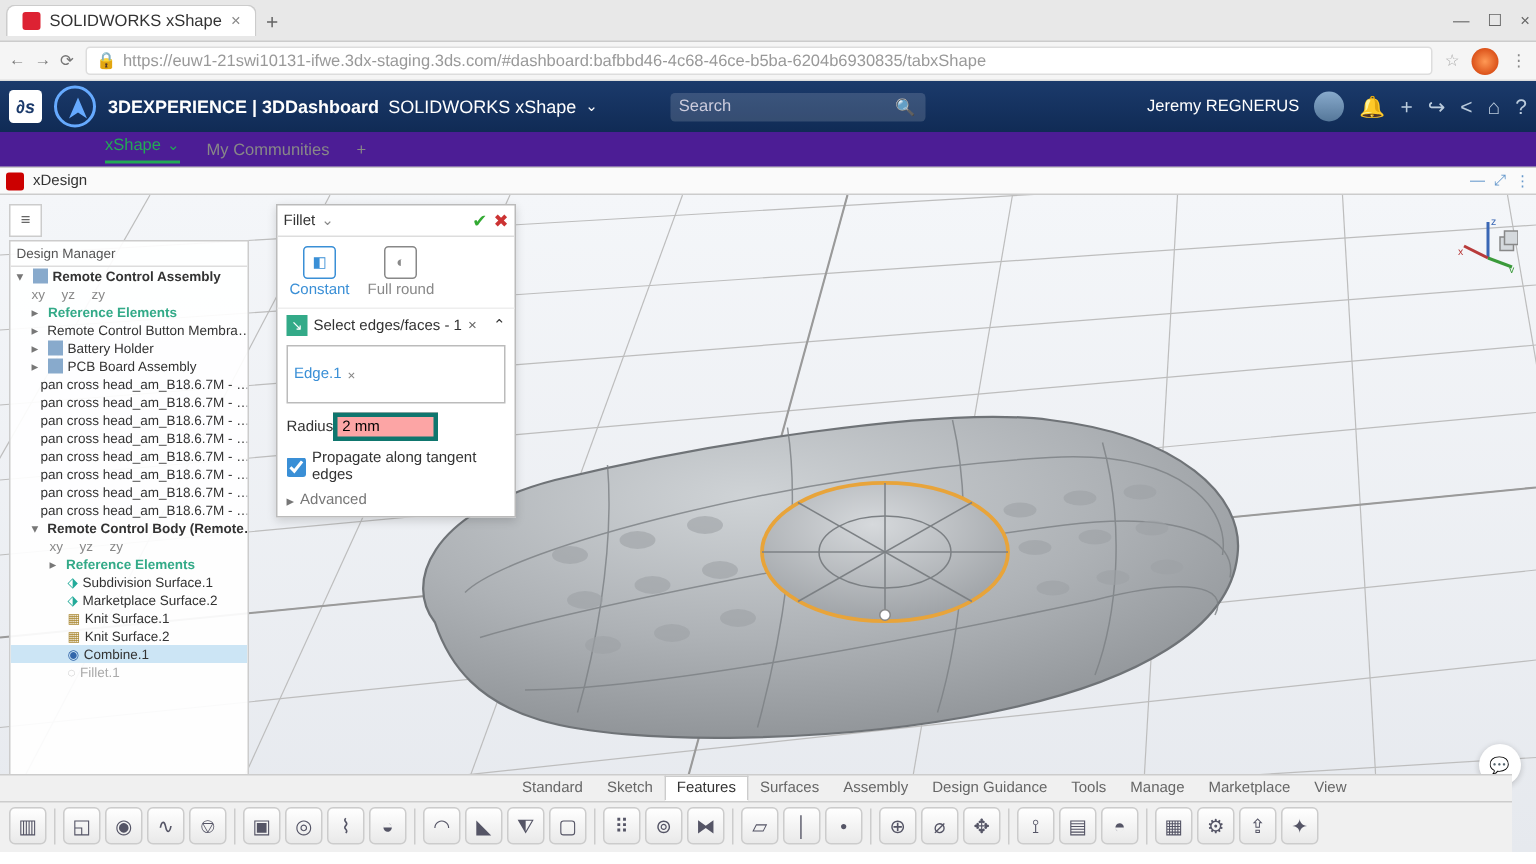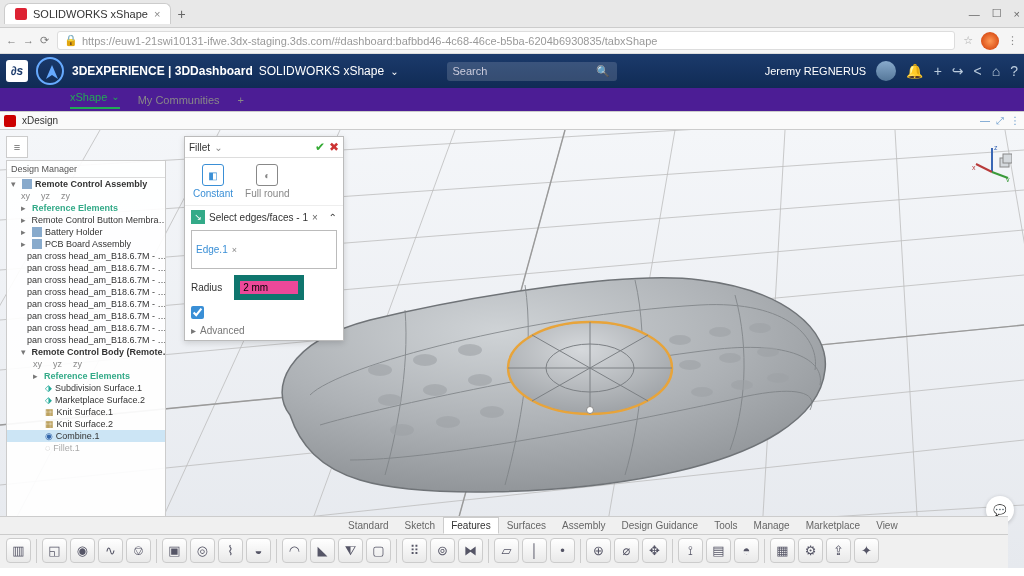--- a/index.html
+++ b/index.html
@@ -65,22 +65,22 @@
 .fp-types { display: flex; gap: 12px; padding: 6px 8px; border-bottom: 1px solid #eee; }
 .fp-type { display: flex; flex-direction: column; align-items: center; gap: 2px; color: #888; }
 .fp-type.active { color: #3a8fd6; }
 .fp-type .cube { width: 22px; height: 22px; border: 1px solid currentColor; border-radius: 3px; display: flex; align-items: center; justify-content: center; }
 .fp-sel { padding: 4px 6px; display: flex; align-items: center; gap: 4px; }
 .fp-sel .badge { background: #3a8; color: #fff; width: 14px; height: 14px; display: flex; align-items: center; justify-content: center; font-size: 9px; }
 .fp-sel .x { color: #666; }
 .fp-sel .chev2 { margin-left: auto; font-size: 10px; }
 .fp-edge { margin: 2px 6px; border: 1px solid #bbb; padding: 13px 4px; display: flex; align-items: center; gap: 4px; color: #3a8fd6; }
 .fp-edge .chip-x { color: #888; font-size: 9px; }
-.fp-row { display: flex; align-items: center; gap: 12px; padding: 4px 6px; }
-.fp-row input { width: 70px; border: 6px solid #0f766e; background: #ec4899; padding: 1px 3px; font-size: 10px; }
+.fp-row { display: flex; align-items: center; gap: 0; padding: 4px 6px; }
+.fp-row input { width: 70px; border: 3px solid #0f766e; background: #fca5a5; padding: 1px 3px; font-size: 10px; }
 .fp-check { display: flex; align-items: center; gap: 4px; padding: 2px 6px; }
 .fp-check input { accent-color: #3a8fd6; }
 .fp-adv { padding: 4px 6px; color: #777; display: flex; gap: 4px; }
 
 .triad { position: absolute; right: 12px; top: 12px; width: 40px; height: 40px; }
 
 .bottom { position: absolute; left: 0; right: 16px; bottom: 0; background: #f0f0f0; border-top: 1px solid #ccc; }
 .ribbon-tabs { display: flex; font-size: 10px; border-bottom: 1px solid #ccc; padding-left: 340px; }
 .ribbon-tabs span { padding: 2px 7px; color: #666; border: 1px solid transparent; }
 .ribbon-tabs .active { background: #fff; border: 1px solid #ccc; border-bottom-color: #fff; color: #333; }
@@ -396,20 +396,21 @@
     <div class="fp-edge">
       <span>Edge.1</span>
         <span class="chip-x">×</span>
     </div>
     <div class="fp-row">
       <span>Radius</span>
       <input value="2 mm" style="">
     </div>
     <div class="fp-check">
       <input type="checkbox" checked="" style="">
+      <span>Propagate along tangent edges</span>
     </div>
     <div class="fp-adv">
       <span>▸</span>
         <span>Advanced</span>
     </div>
   </div>
 
   <svg class="triad" viewBox="0 0 40 40">
     <line x1="20" y1="30" x2="20" y2="6" stroke="#3a67b5" stroke-width="2"></line>
       <text x="22" y="8" font-size="7" fill="#3a67b5">z</text>

